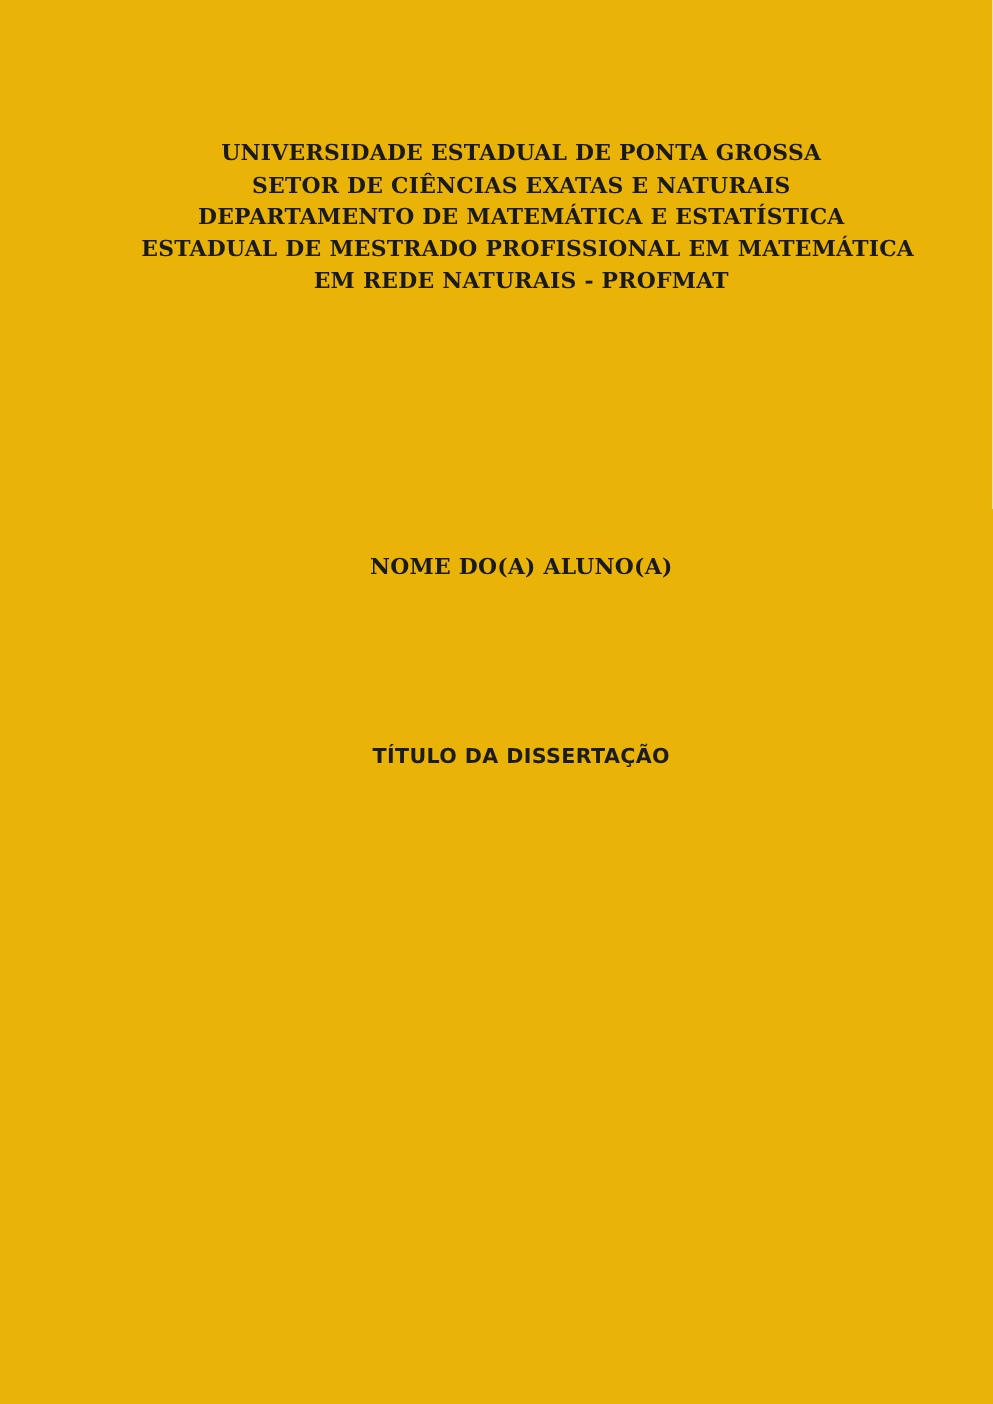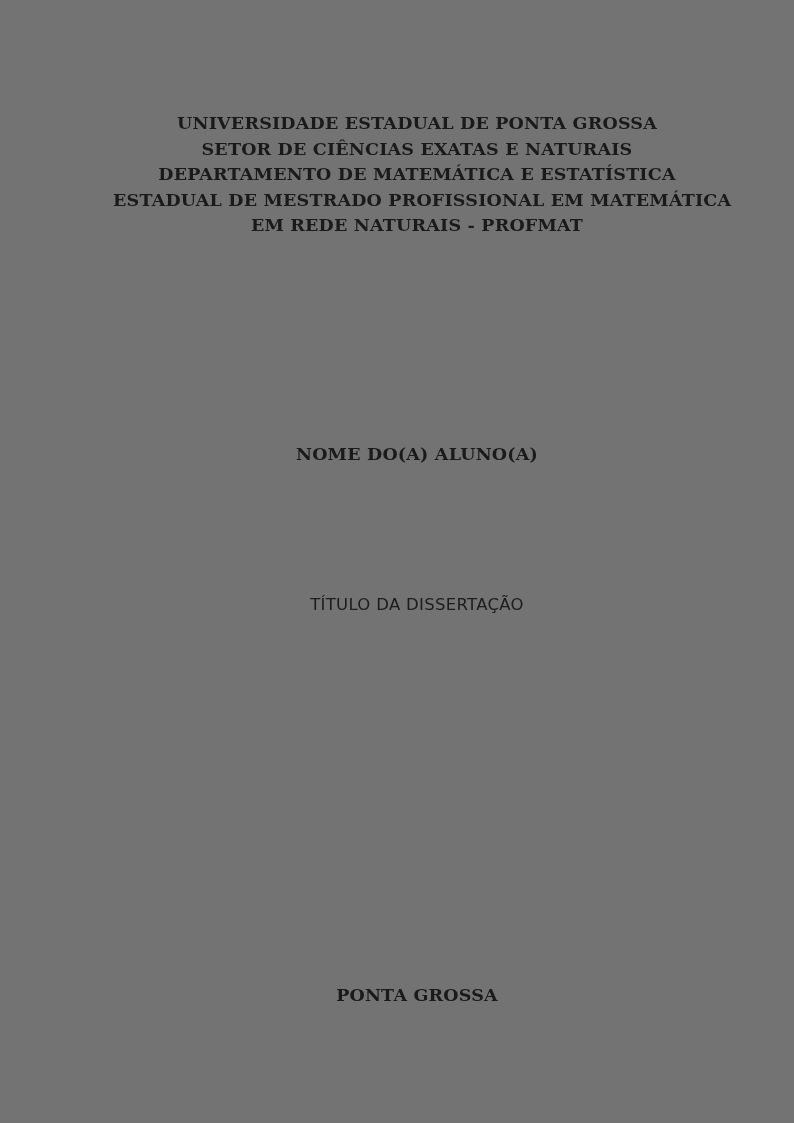--- a/index.html
+++ b/index.html
@@ -4,21 +4,21 @@
 <style>
   html, body {
     margin: 0;
     padding: 0;
     background: #ffffff;
   }
   .page {
     position: relative;
     width: 794px;
     height: 1123px;
-    background: #737373;
+    background: #eab308;
     overflow: hidden;
     color: #1a1a1a;
   }
   
   .block {
     position: absolute;
     left: 113px;
     width: 608px;
     text-align: center;
   }
@@ -27,21 +27,21 @@
     font-weight: bold;
     font-size: 17.5px;
     line-height: 25.6px;
     letter-spacing: 0.2px;
   }
   .header-block  { top: 111px; }
   .author-block  { top: 397px; margin-top: 45px; }
   .title-block {
     top: 592px;
     font-family: "DejaVu Sans", "Liberation Sans", sans-serif;
-    font-weight: normal;
+    font-weight: bold;
     font-size: 16.5px;
     line-height: 26px;
     letter-spacing: 0.3px;
     color: #1c1c1c;
   }
   .footer-block  { top: 983px; }
   .line { white-space: nowrap; }
 </style>
 </head>
 <body>
@@ -58,16 +58,15 @@
 
   <div class="block serif-bold author-block">
     <div class="line">NOME DO(A) ALUNO(A)</div>
   </div>
 
   <div class="block title-block">
     <div class="line">TÍTULO DA DISSERTAÇÃO</div>
   </div>
 
   <div class="block serif-bold footer-block">
-    <div class="line">PONTA GROSSA</div>
   </div>
 
 </div>
 
 </body></html>

